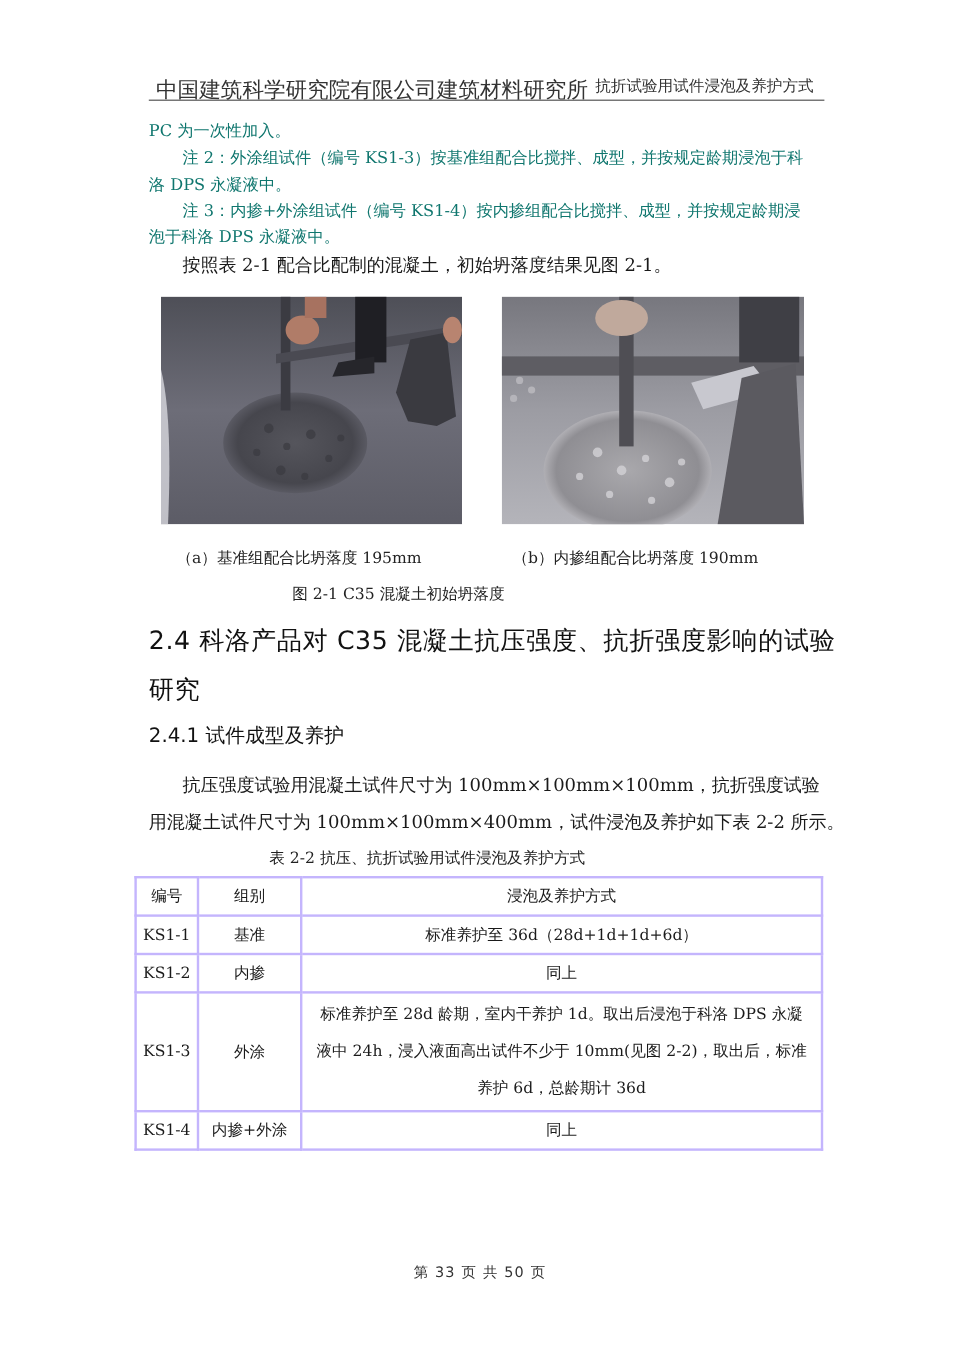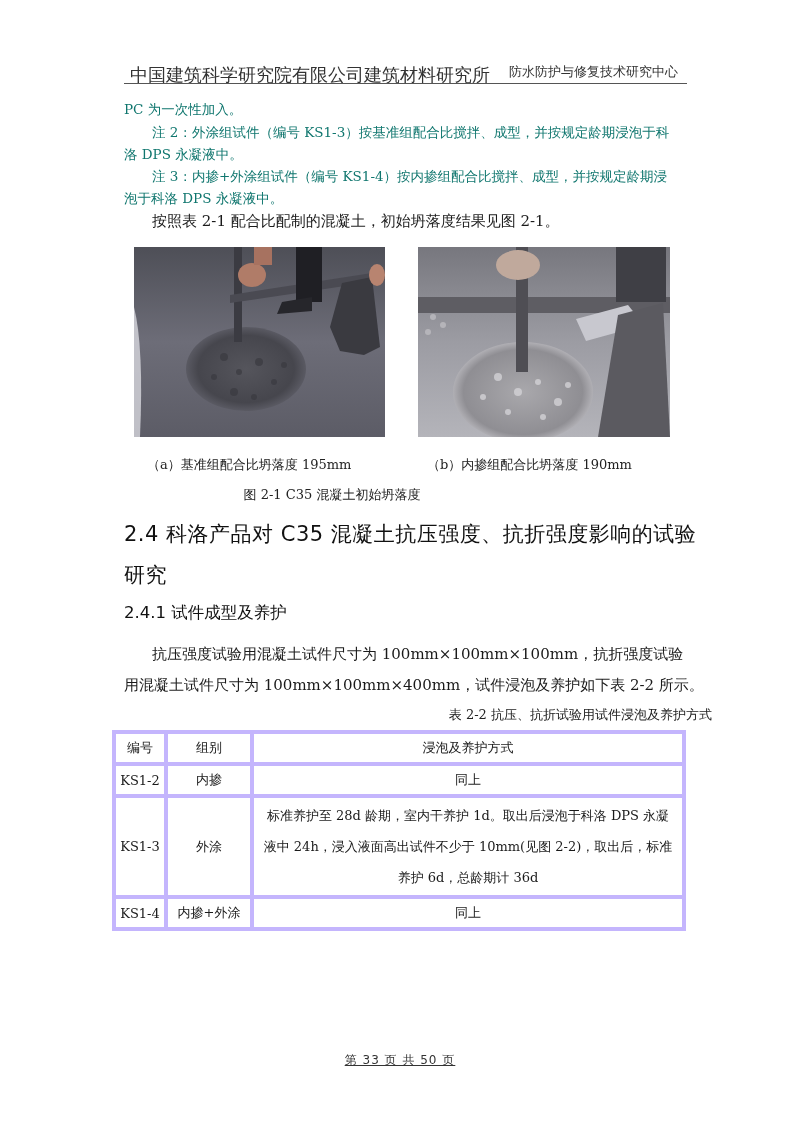--- a/index.html
+++ b/index.html
@@ -10,31 +10,31 @@
   .header-right { right: 122px; top: 63px; font-size: 13px; color: #333; }
   .header-rule { left: 124px; width: 563px; top: 83px; height: 0; border-top: 1.6px solid #555; }
   .para { font-size: 13.5px; line-height: 22px; color: #0f766e; }
   .body-lg { font-size: 15px; line-height: 32px; }
   .photo { overflow: hidden; }
   .photo svg { display: block; }
   .caption { font-size: 13px; color: #222; }
   .fig-title { font-size: 13px; color: #222; text-align: center; width: 664px; left: 0; }
   .h2 { font-family: "DejaVu Sans", "Liberation Sans", sans-serif; font-size: 21px; color: #111; letter-spacing: 0.5px; }
   .h3 { font-family: "DejaVu Sans", "Liberation Sans", sans-serif; font-size: 16.5px; color: #111; }
-  .tbl-title { font-size: 13px; color: #222; text-align: right; width: 712px; left: 0; }
+  .tbl-title { font-size: 13px; color: #222; text-align: center; width: 712px; left: 0; }
   table.t { position: absolute; left: 112px; top: 730px; width: 574px; border-collapse: collapse; font-size: 13px; color: #1a1a1a; }
-  table.t td { border: 4px solid #c4b5fd; text-align: center; vertical-align: middle; padding: 0 4px; }
+  table.t td { border: 2px solid #c4b5fd; text-align: center; vertical-align: middle; padding: 0 4px; }
   .footer { font-size: 12px; color: #333; text-align: center; width: 800px; left: 0; top: 1052px;
-            font-family: "DejaVu Sans", "Liberation Sans", sans-serif; letter-spacing: 1px; text-decoration: underline; }
+            font-family: "DejaVu Sans", "Liberation Sans", sans-serif; letter-spacing: 1px; }
 </style>
 </head>
 <body>
 
 <div class="abs header-left">中国建筑科学研究院有限公司建筑材料研究所</div>
-<div class="abs header-right">防水防护与修复技术研究中心</div>
+<div class="abs header-right">抗折试验用试件浸泡及养护方式</div>
 <div class="abs header-rule"></div>
 
 <div class="abs para" style="left:124px; top:98px;">PC 为一次性加入。</div>
 <div class="abs para" style="left:152px; top:121px;">注 2：外涂组试件（编号 KS1-3）按基准组配合比搅拌、成型，并按规定龄期浸泡于科</div>
 <div class="abs para" style="left:124px; top:143px;">洛 DPS 永凝液中。</div>
 <div class="abs para" style="left:152px; top:165px;">注 3：内掺+外涂组试件（编号 KS1-4）按内掺组配合比搅拌、成型，并按规定龄期浸</div>
 <div class="abs para" style="left:124px; top:187px;">泡于科洛 DPS 永凝液中。</div>
 
 <div class="abs body-lg" style="left:152px; top:205px;">按照表 2-1 配合比配制的混凝土，初始坍落度结果见图 2-1。</div>
 
@@ -135,20 +135,25 @@
     <col style="width:86px">
     <col>
   </colgroup>
   <tbody>
       <tr style="height:32px;">
     <td>编号</td>
     <td>组别</td>
     <td>浸泡及养护方式</td>
   </tr>
   <tr style="height:32px;">
+    <td>KS1-1</td>
+    <td>基准</td>
+    <td>标准养护至 36d（28d+1d+1d+6d）</td>
+  </tr>
+  <tr style="height:32px;">
     <td>KS1-2</td>
     <td>内掺</td>
     <td>同上</td>
   </tr>
   <tr style="height:95px;">
     <td>KS1-3</td>
     <td>外涂</td>
     <td style="line-height:31px; padding:2px 6px;">
       <div>标准养护至 28d 龄期，室内干养护 1d。取出后浸泡于科洛 DPS 永凝</div>
       <div>液中 24h，浸入液面高出试件不少于 10mm(见图 2-2)，取出后，标准</div>

